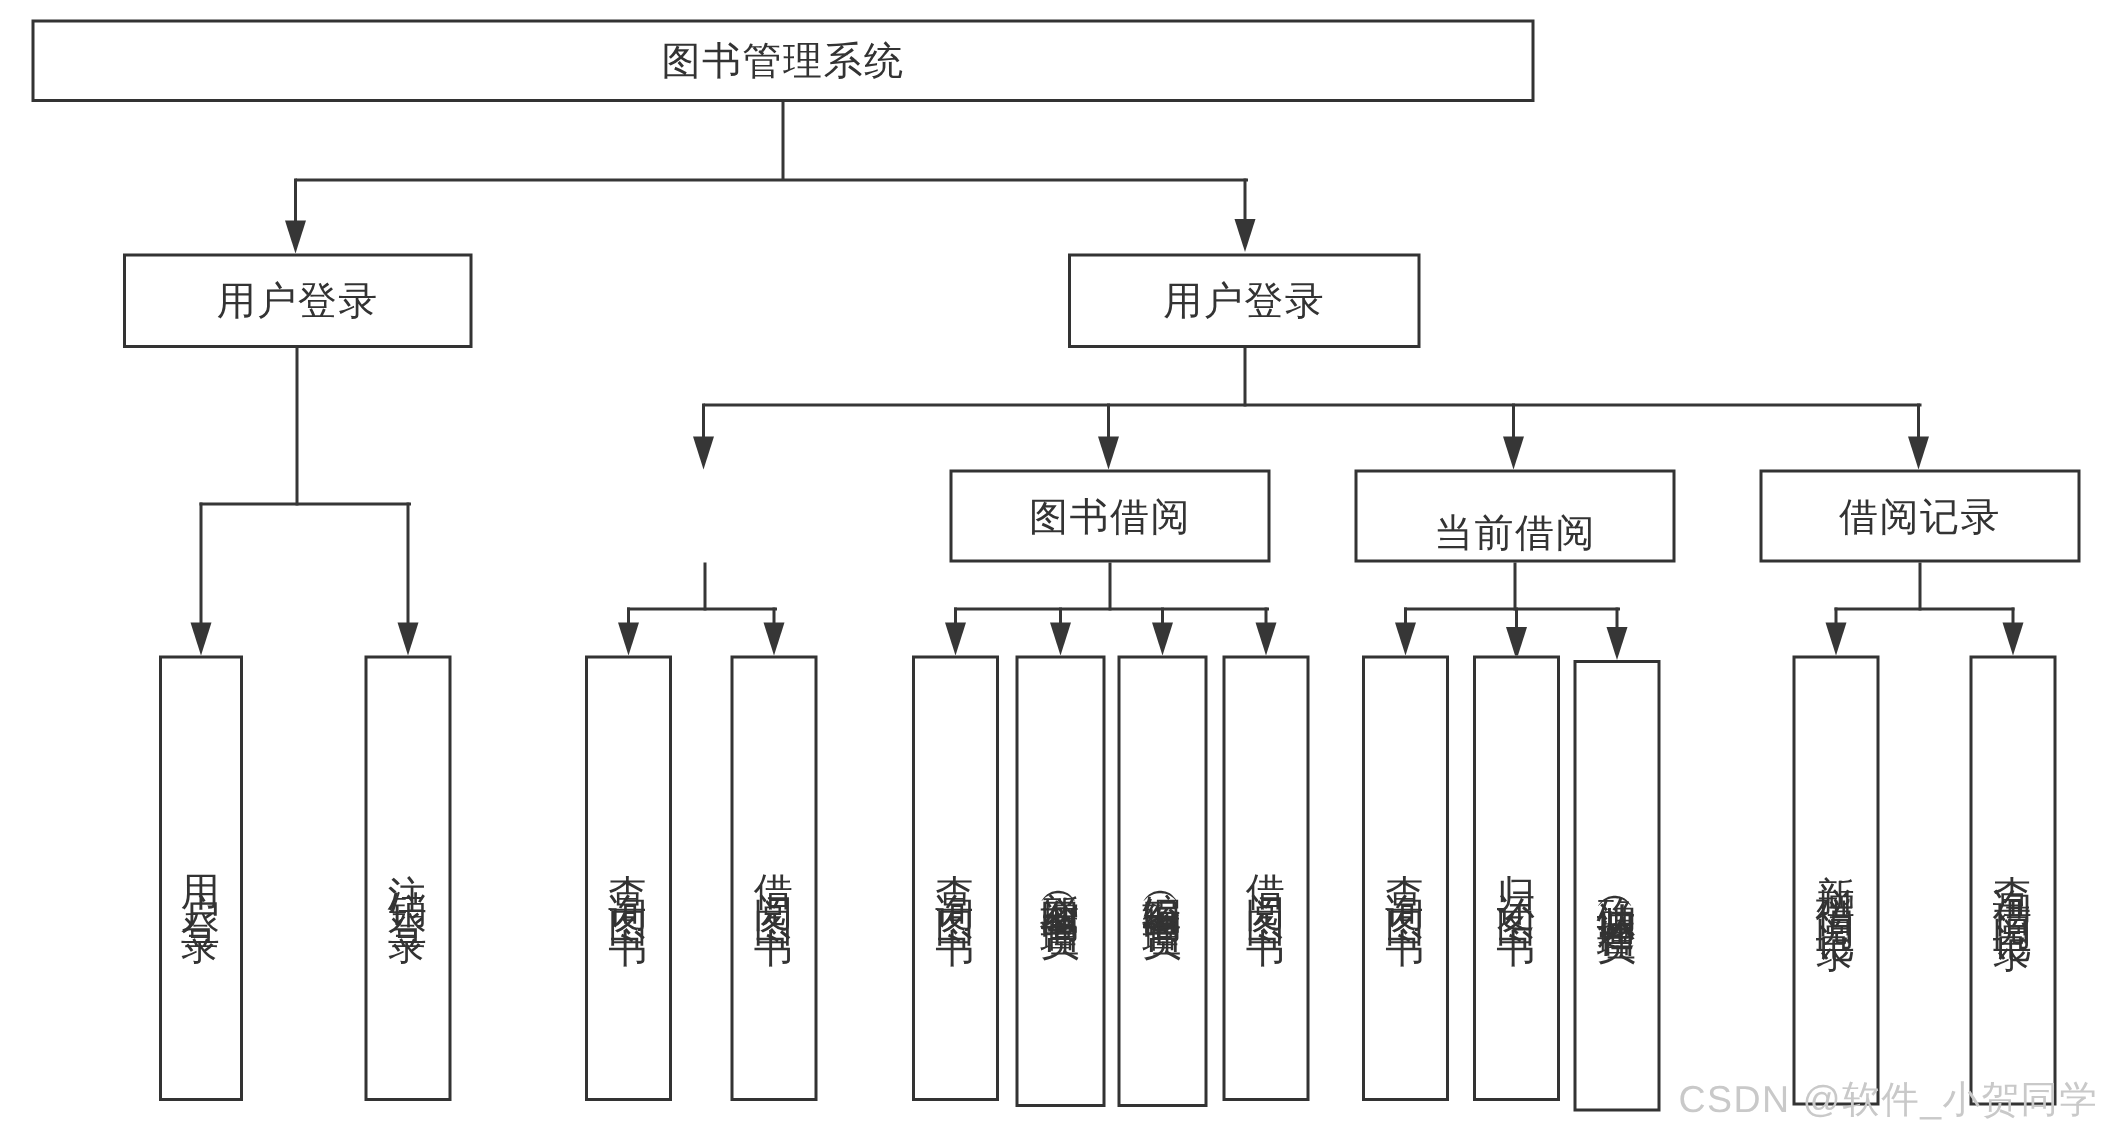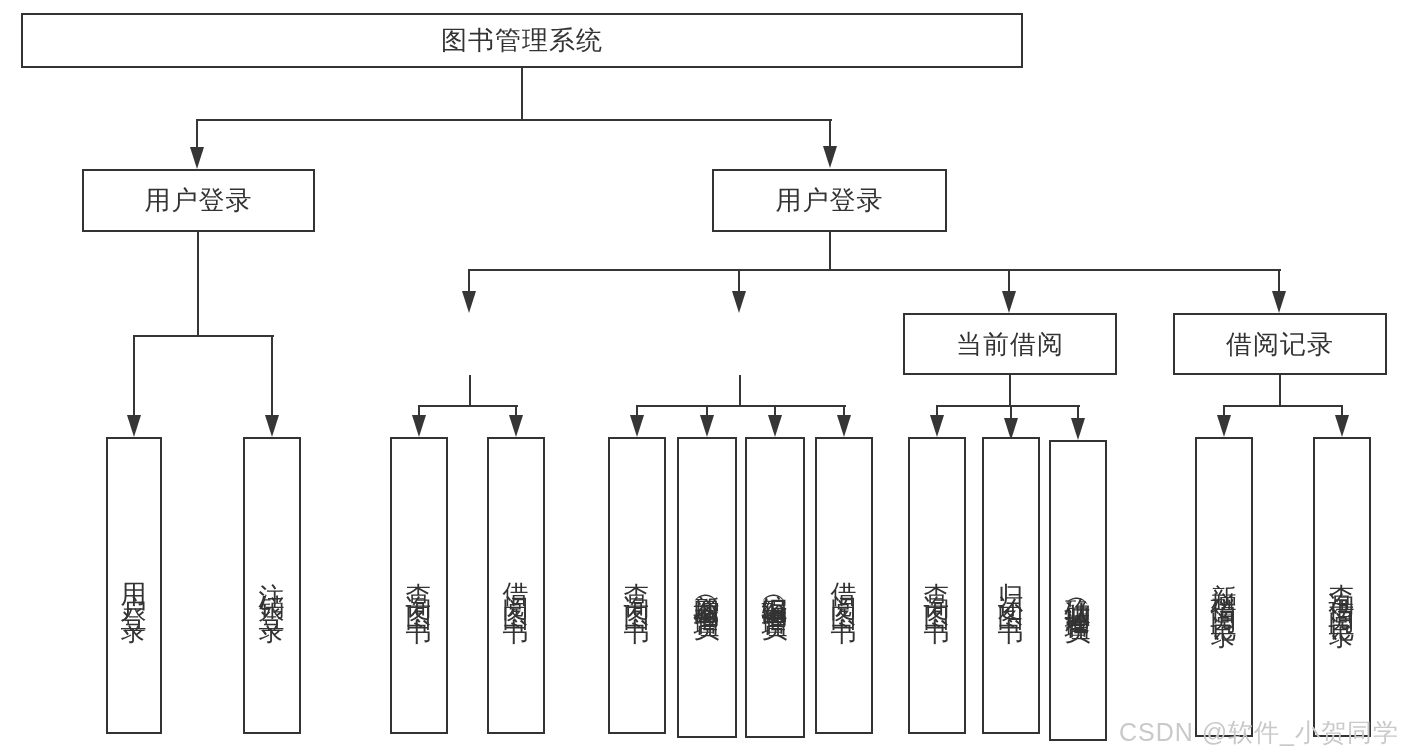--- a/index.html
+++ b/index.html
@@ -84,21 +84,24 @@
   <div class="arrow" style="left:127px;top:335px;height:102px;"></div>
   <div class="arrow" style="left:265px;top:335px;height:102px;"></div>
 
   <div class="vline" style="left:829px;top:232px;height:39px;"></div>
   <div class="hline" style="left:469px;top:269px;width:812px;"></div>
   <div class="arrow" style="left:462px;top:269px;height:44px;"></div>
   <div class="arrow" style="left:732px;top:269px;height:44px;"></div>
   <div class="arrow" style="left:1002px;top:269px;height:44px;"></div>
   <div class="arrow" style="left:1272px;top:269px;height:44px;"></div>
 
-  <div class="box" style="left:903px;top:313px;width:214px;height:62px;">
+  <div class="box" style="left:633px;top:313px;width:214px;height:62px;">
+    <span class="hlabel">图书借阅</span>
+  </div>
+  <div class="box" style="left:903px;top:313px;width:214px;height:62px;align-items:flex-end;">
     <span class="hlabel">当前借阅</span>
   </div>
   <div class="box" style="left:1173px;top:313px;width:214px;height:62px;">
     <span class="hlabel">借阅记录</span>
   </div>
 
   <div class="vline" style="left:469px;top:375px;height:32px;"></div>
   <div class="hline" style="left:418px;top:405px;width:100px;"></div>
   <div class="arrow" style="left:412px;top:405px;height:32px;"></div>
   <div class="arrow" style="left:509px;top:405px;height:32px;"></div>

